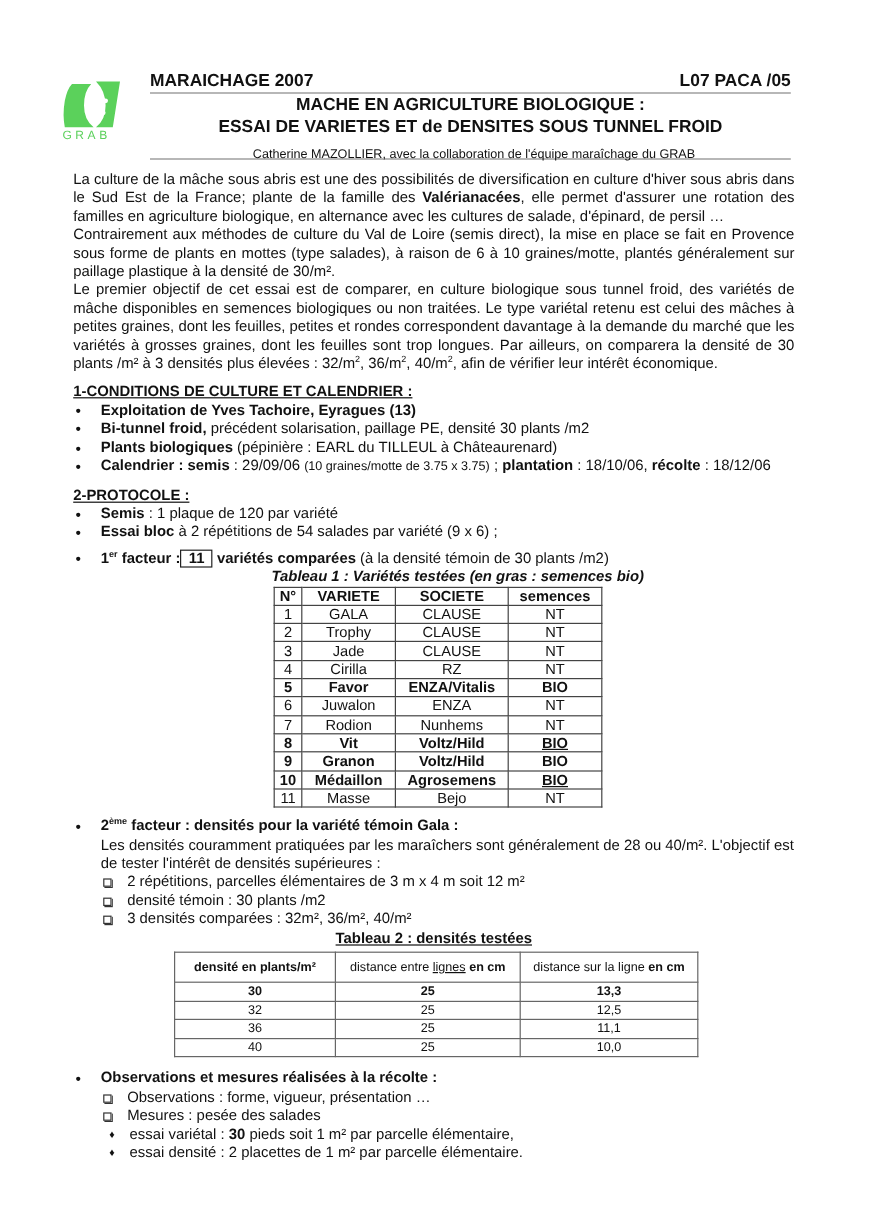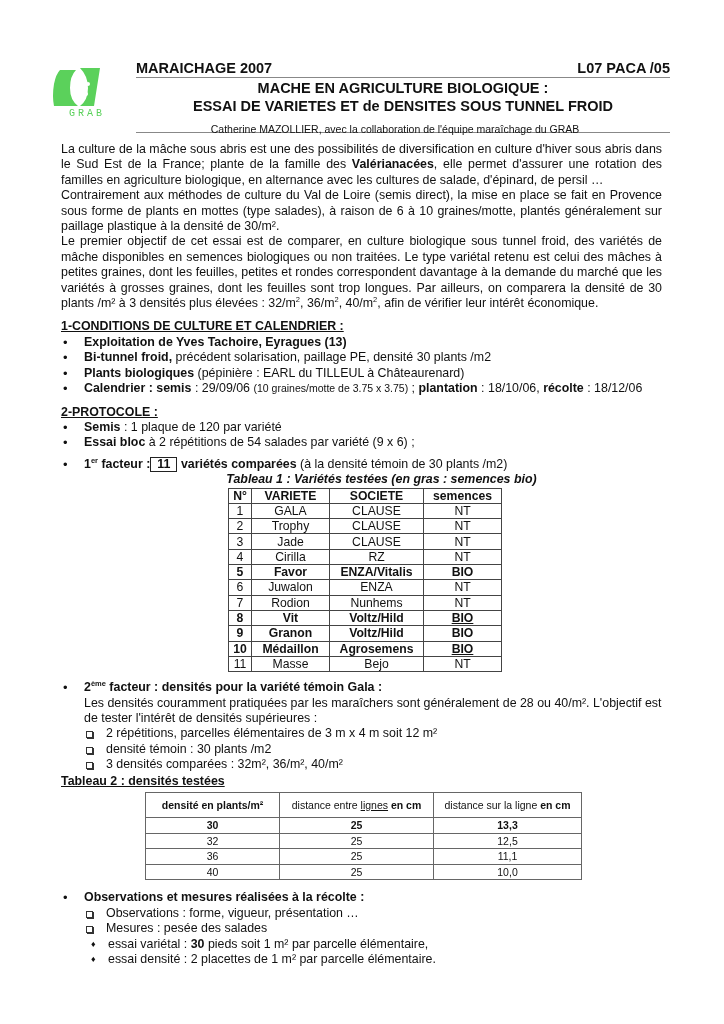--- a/index.html
+++ b/index.html
@@ -1,22 +1,22 @@
 <!DOCTYPE html>
 <html><head>
 <meta charset="utf-8">
 <style>
   html, body { margin: 0; padding: 0; background: #fff; }
   body { width: 724px; height: 1024px; position: relative; overflow: hidden;
          font-family: "Liberation Sans", sans-serif; color: #111; font-size: 12.4px; }
   .logo { position: absolute; left: 50px; top: 66px; width: 52px; height: 60px; }
   .logo svg { display: block; }
   .logo-text { position: absolute; left: 52px; top: 108px; font-size: 10px; letter-spacing: 3px;
-               color: #5bd15b; font-family: Liberation Mono, monospace; margin-left: 17px; }
-  .hdr { position: absolute; left: 136px; width: 534px; gap: 32px; }
+               color: #5bd15b; font-family: Liberation Sans, sans-serif; }
+  .hdr { position: absolute; left: 125px; width: 534px; gap: 32px; }
   .hdr-top { top: 60px; display: flex; justify-content: space-between; font-weight: bold;
              font-size: 14.5px; border-bottom: 1.5px solid #888; padding-bottom: 1px; }
   .hdr-title { top: 79px; text-align: center; font-weight: bold; font-size: 14.5px; line-height: 18px;
                border-bottom: 1.5px solid #888; padding-bottom: 17px; }
   .author { position: absolute; left: 128px; width: 534px; top: 123px; text-align: center; font-size: 10.5px; }
   .body { position: absolute; left: 61px; width: 601px; top: 142px; line-height: 15.4px; }
   p { margin: 0; text-align: justify; }
   .sec { font-weight: bold; text-decoration: underline; margin-top: 8px; }
   ul.b { list-style: none; margin: 0; padding: 0; }
   ul.b > li { position: relative; padding-left: 23px; }
@@ -32,21 +32,21 @@
   .t1 .c0 { width: 14px; } .t1 .c1 { width: 69px; } .t1 .c2 { width: 85px; } .t1 .c3 { width: 69px; }
   .bold td { font-weight: bold; }
   .ul { text-decoration: underline; }
   ul.sq { list-style: none; margin: 0; padding: 0 0 0 22px; }
   ul.sq > li { position: relative; padding-left: 23px; }
   ul.sq > li::before { content: ""; position: absolute; left: 3px; top: 5px; width: 5px; height: 5px;
                        border: 1px solid #333; box-shadow: 1px 1px 0 #333; }
   ul.dm { list-style: none; margin: 0; padding: 0 0 0 30px; }
   ul.dm > li { position: relative; padding-left: 17px; }
   ul.dm > li::before { content: "\2666"; position: absolute; left: 0; top: 0; font-size: 9px; }
-  .cap2 { font-weight: bold; text-decoration: underline; margin-top: 1px; }
+  .cap2 { text-align: center; font-weight: bold; text-decoration: underline; margin-top: 1px; }
   .t2 { margin-left: 84px; margin-top: 3px; font-size: 10.5px; }
   .t2 td, .t2 th { border: 1px solid #666; height: 14.6px; line-height: 14px; text-align: center; padding: 0 5px; }
   .t2 th { height: 24px; font-weight: normal; }
   .t2 .c0 { width: 123px; } .t2 .c1 { width: 143px; } .t2 .c2 { width: 137px; }
 </style>
 </head>
 <body>
 
 <div class="logo">
   <svg width="52" height="44" viewBox="0 0 52 44">

